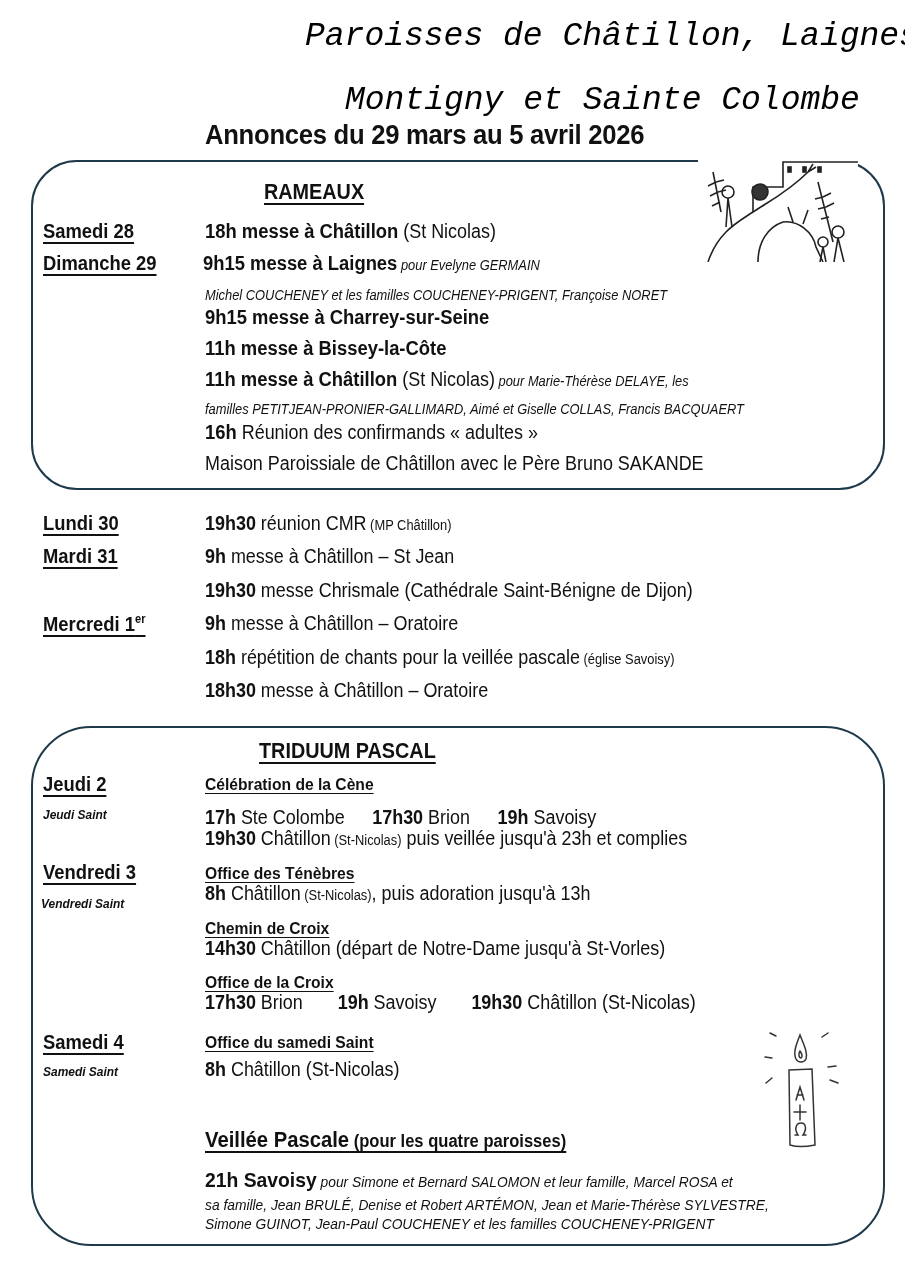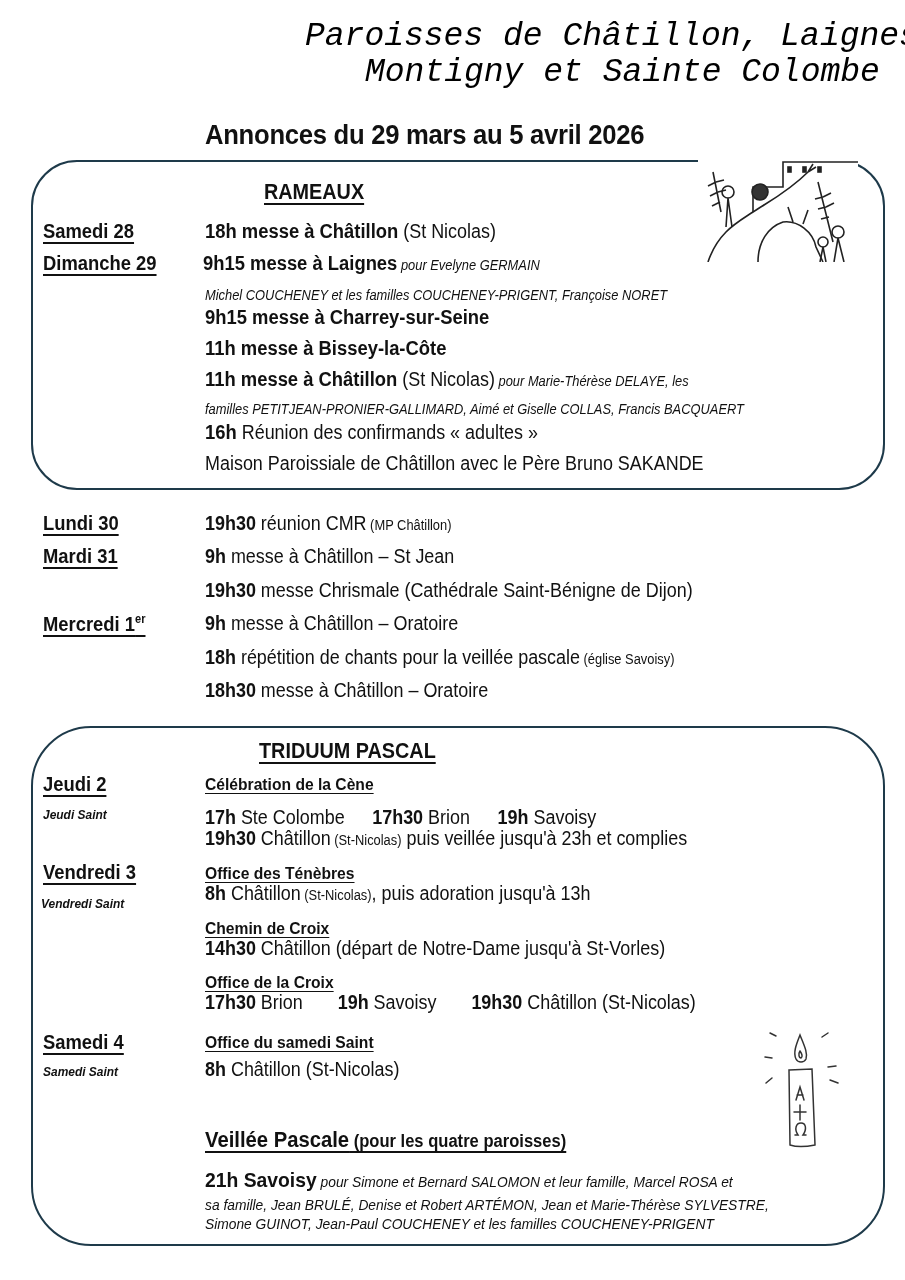--- a/index.html
+++ b/index.html
@@ -22,21 +22,21 @@
   .veillee { font-weight: bold; font-size: 22px; text-decoration: underline; text-underline-offset: 4px; transform: scaleX(0.92); transform-origin: left; }
   .veillee .small { font-size: 18px; }
   .names { font-style: italic; font-size: 15px; transform: scaleX(0.92); transform-origin: left; }
   .gap { display: inline-block; width: 30px; }
   svg.icon { position: absolute; }
 </style>
 </head>
 <body>
 
 <div class="abs script" style="left:305px; top:20px;">Paroisses de Châtillon, Laignes,</div>
-<div class="abs script" style="left:345px; top:56px;margin-left:20px;">Montigny et Sainte Colombe</div>
+<div class="abs script" style="left:345px; top:84px;">Montigny et Sainte Colombe</div>
 <div class="abs annonces" style="left:205px; top:120px;">Annonces du 29 mars au 5 avril 2026</div>
 
 <div class="box" style="left:31px; top:160px; width:850px; height:326px;"></div>
 <div class="abs sec-title" style="left:264px; top:179px;">RAMEAUX</div>
 
 <svg class="icon" style="left:698px; top:152px;" width="160" height="110" viewBox="0 0 160 110">
   <rect x="0" y="0" width="160" height="110" fill="#fff"></rect>
   <g fill="none" stroke="#222" stroke-width="1.6">
     <path d="M55 60 L55 35 L85 35 L85 10 L160 10"></path>
     <path d="M10 110 C20 80 40 70 55 60 C70 50 90 40 110 20"></path>

